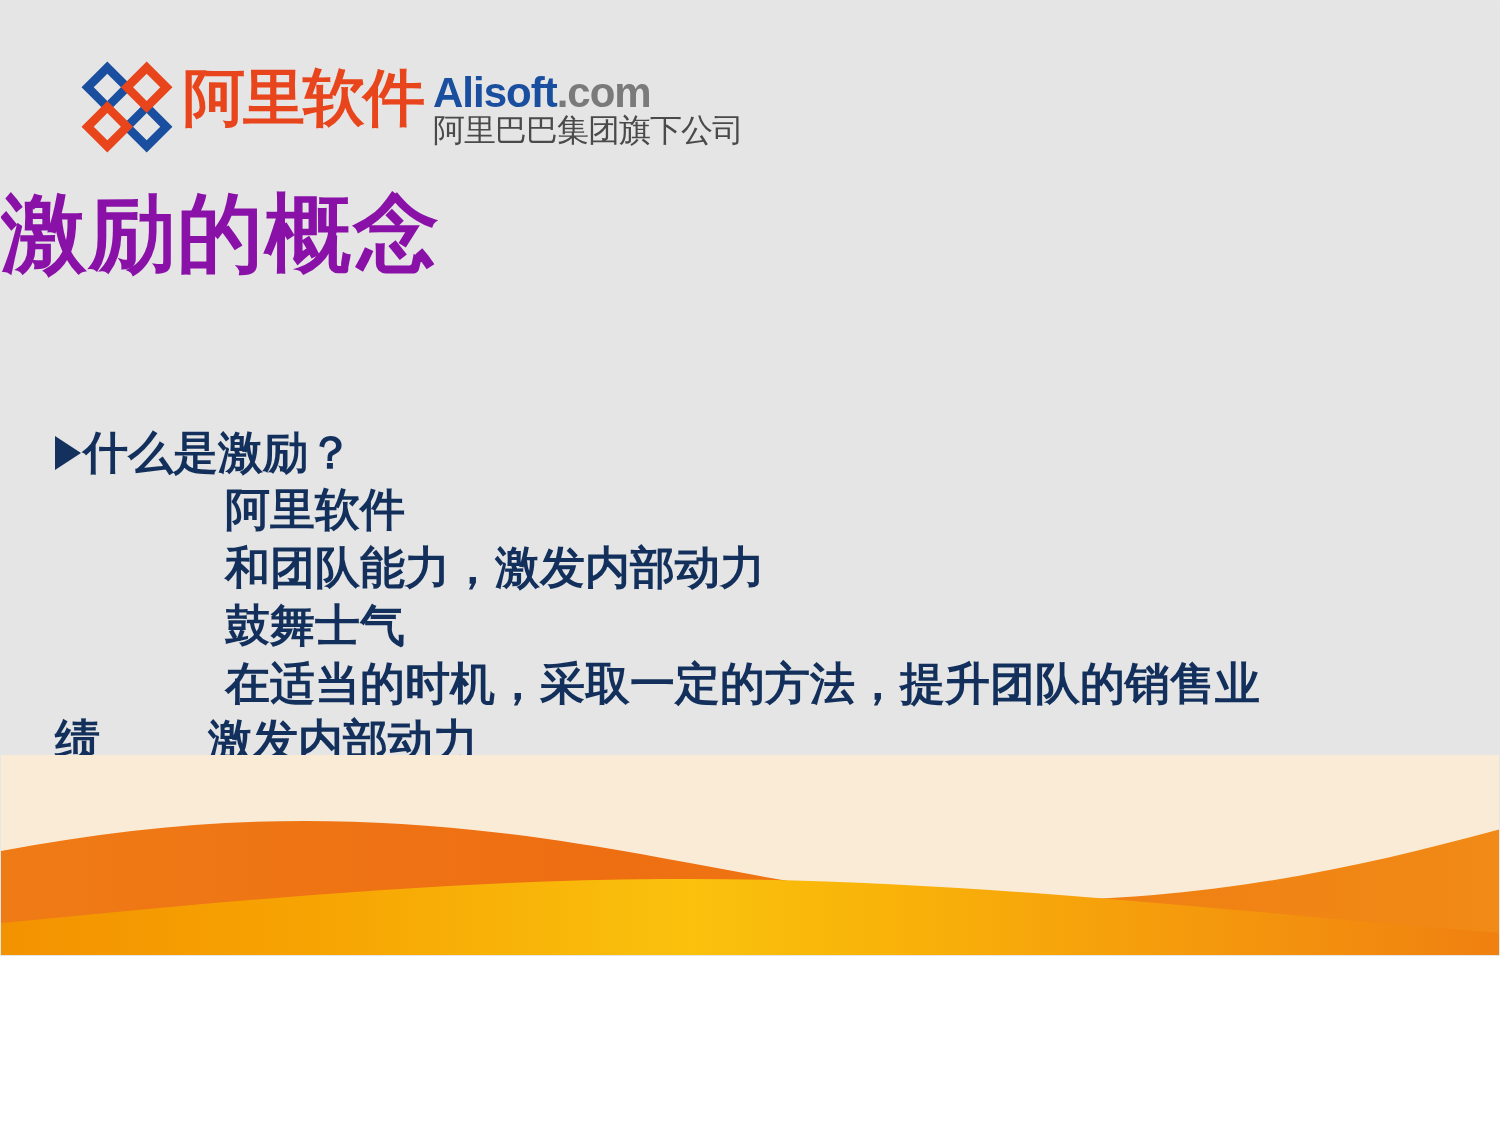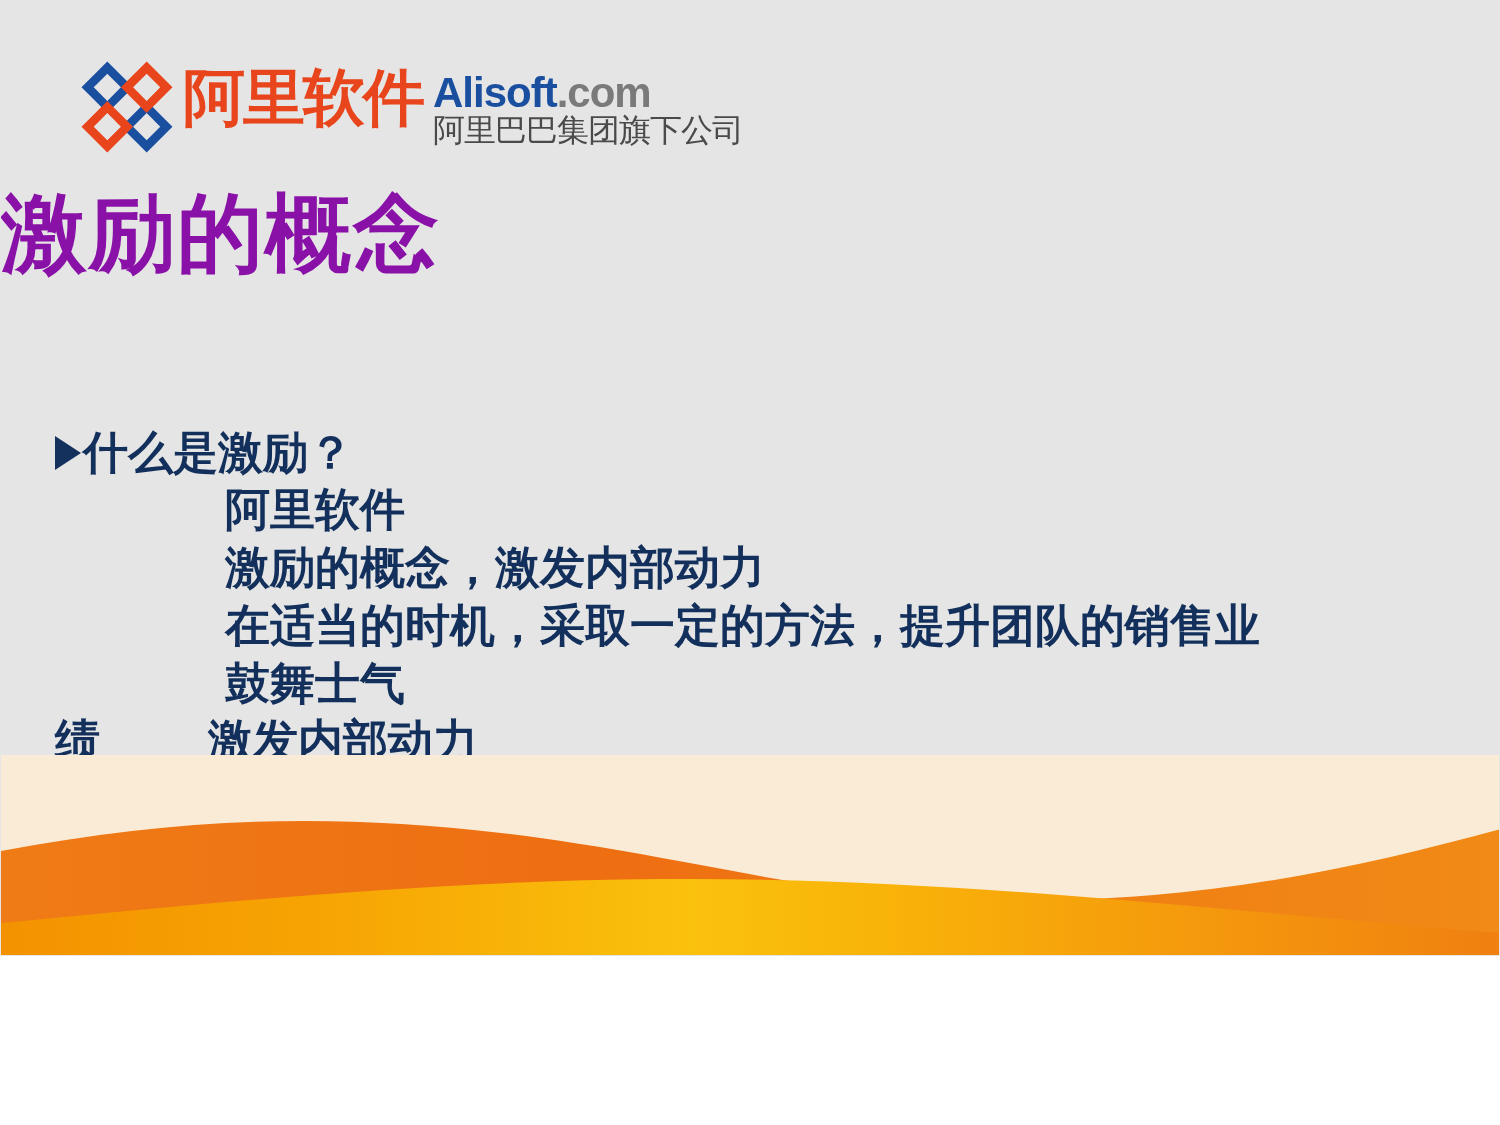--- a/index.html
+++ b/index.html
@@ -194,29 +194,29 @@
     <div class="lvl1">
       <span class="bullet-tri"></span>
       <span>什么是激励？</span>
     </div>
 
     <div class="lvl2">
       <span>阿里软件</span>
     </div>
 
     <div class="lvl2">
-      <span>激励的概念，激发内部动力</span>
+      <span>和团队能力，激发内部动力</span>
+    </div>
+
+    <div class="lvl2">
+      <span>鼓舞士气</span>
     </div>
 
     <div class="lvl2">
       <span>在适当的时机，采取一定的方法，提升团队的销售业</span>
-    </div>
-
-    <div class="lvl2">
-      <span>鼓舞士气</span>
     </div>
 
     <div class="lvl1" style="padding-left:0;">
       <span>绩</span>
       <span class="gap" style="display:inline-block;width:108px;"></span>
       <span>激发内部动力</span>
     </div>
 
   </div>
 

